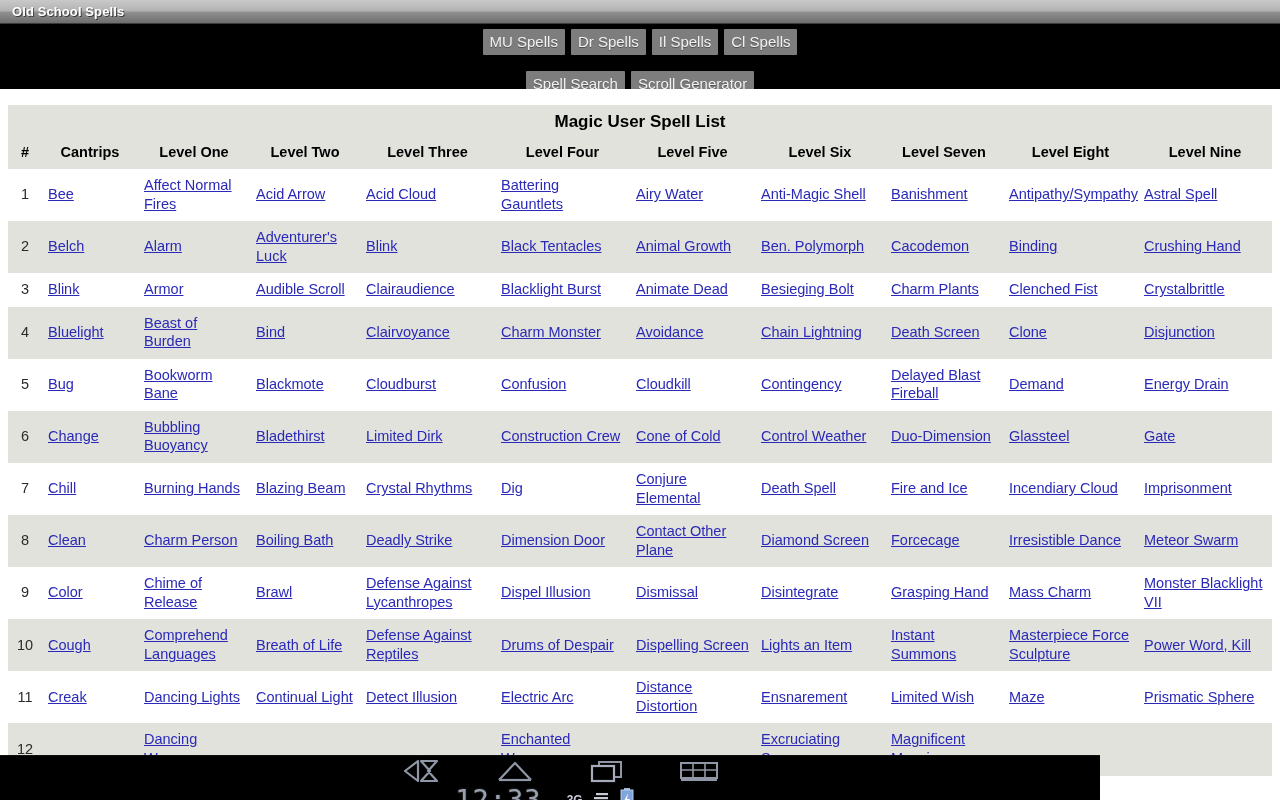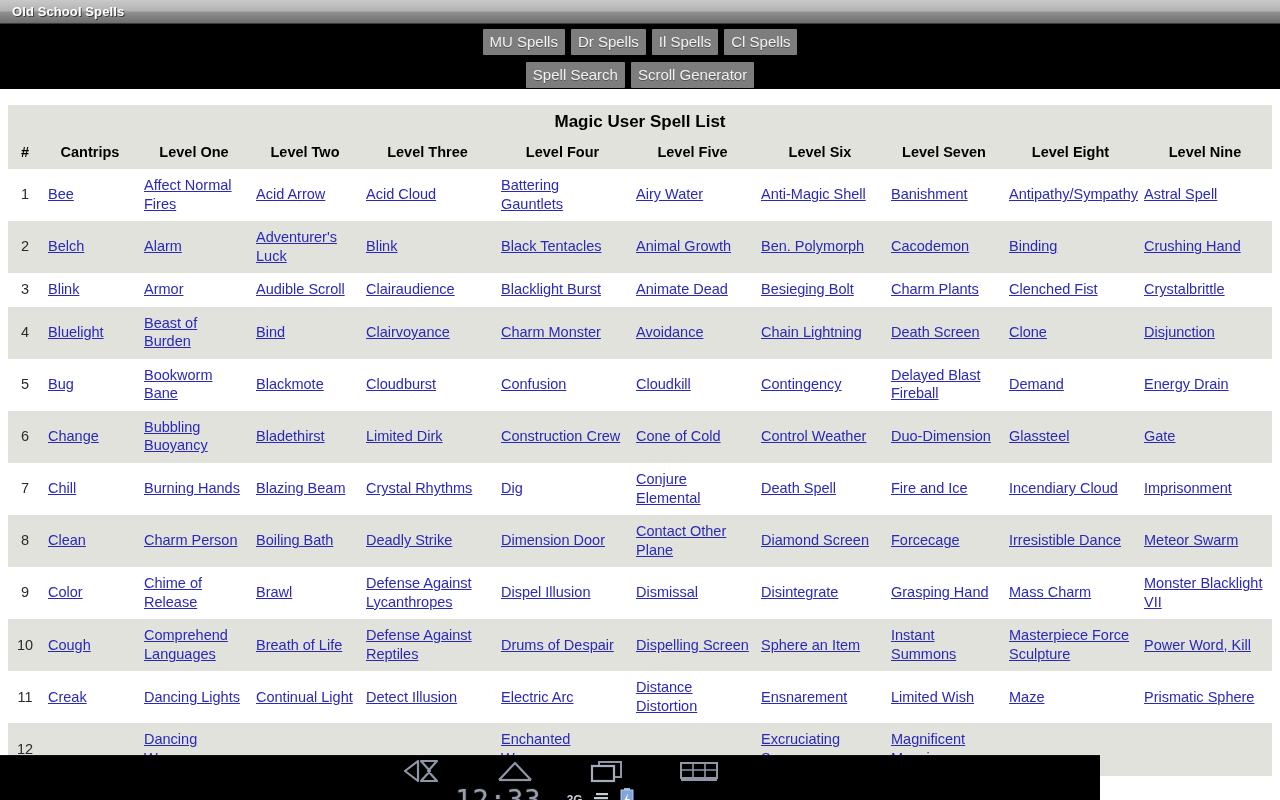--- a/index.html
+++ b/index.html
@@ -46,21 +46,21 @@
     display: flex;
     flex-direction: column;
     align-items: center;
     justify-content: flex-start;
     padding-top: 5px;
   }
   .btnrow {
     display: flex;
     gap: 6px;
     justify-content: center;
-    margin-bottom: 7px;
+    margin-bottom: 16px;
   }
   .navbtn {
     background: #7d7d7d;
     color: #f2f2f2;
     font-size: 15px;
     font-family: "Liberation Sans", sans-serif;
     line-height: 1;
     padding: 5px 7px 6px 7px;
     border: none;
     border-radius: 1px;
@@ -374,21 +374,21 @@
               <td><a class="spell">Monster Blacklight VII</a></td>
             </tr>
             <tr class="even">
               <td class="numcol">10</td>
               <td><a class="spell">Cough</a></td>
               <td><a class="spell">Comprehend Languages</a></td>
               <td><a class="spell">Breath of Life</a></td>
               <td><a class="spell">Defense Against Reptiles</a></td>
               <td><a class="spell">Drums of Despair</a></td>
               <td><a class="spell">Dispelling Screen</a></td>
-              <td><a class="spell">Sphere an Item</a></td>
+              <td><a class="spell">Lights an Item</a></td>
               <td><a class="spell">Instant Summons</a></td>
               <td><a class="spell">Masterpiece Force Sculpture</a></td>
               <td><a class="spell">Power Word, Kill</a></td>
             </tr>
             <tr class="odd">
               <td class="numcol">11</td>
               <td><a class="spell">Creak</a></td>
               <td><a class="spell">Dancing Lights</a></td>
               <td><a class="spell">Continual Light</a></td>
               <td><a class="spell">Detect Illusion</a></td>

